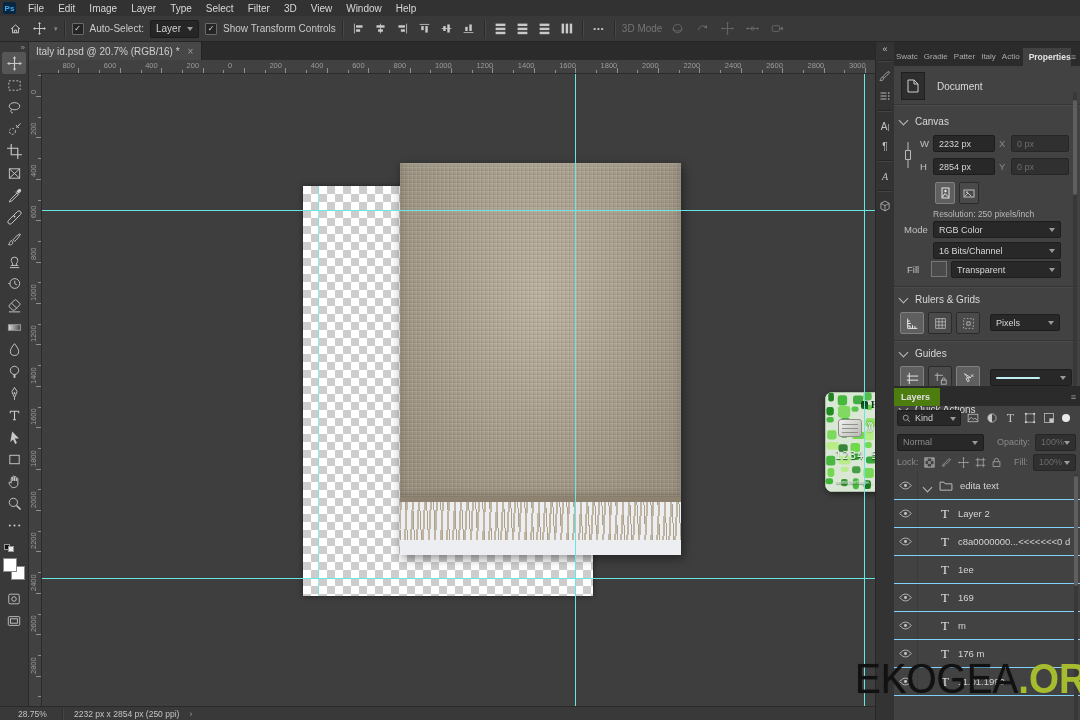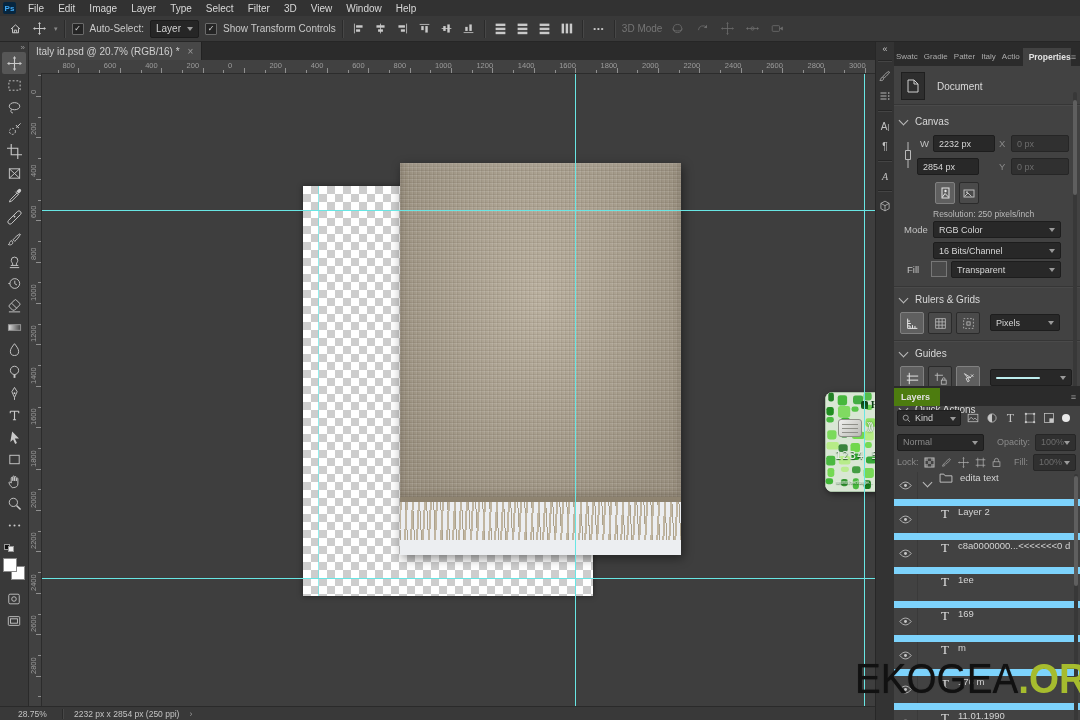--- a/index.html
+++ b/index.html
@@ -137,21 +137,21 @@
   .ltab{background:#4d7c0f;color:#e0e0e0;font-size:9px;font-weight:bold;padding:4px 10px 4px 8px;}
   .lfilter{position:absolute;left:0;top:364px;width:187px;height:24px;display:flex;align-items:center;gap:4px;padding:0 4px;box-sizing:border-box;}
   .kindd{background:#282828;border:1px solid #1d1d1d;border-radius:2px;height:16px;display:flex;align-items:center;
          gap:4px;padding:0 4px;font-size:9px;color:#d2d2d2;width:64px;box-sizing:border-box;}
   .kindd:after{content:"";border:3px solid transparent;border-top:4px solid #9a9a9a;margin-left:auto;margin-top:4px;}
   .fico{width:15px;height:15px;display:flex;align-items:center;justify-content:center;color:#c6c6c6;}
   .lrow2{position:absolute;left:0;top:390px;width:187px;height:20px;display:flex;align-items:center;gap:5px;padding:0 4px;box-sizing:border-box;font-size:9px;color:#8a8a8a;}
   .lrow3{position:absolute;left:0;top:411px;width:187px;height:18px;display:flex;align-items:center;gap:5px;padding:0 4px;box-sizing:border-box;font-size:9px;color:#8a8a8a;}
   .lockico{width:13px;height:13px;display:flex;align-items:center;justify-content:center;color:#b5b5b5;}
   .layers-list{position:absolute;left:0;top:430px;width:187px;height:252px;overflow:hidden;}
-  .lyr{position:relative;height:27px;border-bottom:7px solid #7dd3fc;display:flex;}
+  .lyr{position:relative;height:27px;border-bottom:1px solid #7dd3fc;display:flex;align-items:center;}
   .eyecell{width:24px;height:100%;border-right:1px solid #3a3a3a;display:flex;align-items:center;justify-content:center;flex:none;}
   .lname{font-size:9.5px;color:#d4d4d4;white-space:nowrap;overflow:hidden;}
   .ticon{font-family:"Liberation Serif",serif;font-size:13px;color:#e0e0e0;width:26px;text-align:center;flex:none;}
   .thumb{width:20px;height:24px;margin:0 3px 0 10px;background-color:#fff;flex:none;border:1px solid #777;
          background-image:linear-gradient(45deg,#ccc 25%,transparent 25%,transparent 75%,#ccc 75%),
                           linear-gradient(45deg,#ccc 25%,transparent 25%,transparent 75%,#ccc 75%);
          background-size:8px 8px;background-position:0 0,4px 4px;}
 
   
   .statusbar{left:0;top:706px;width:875px;height:14px;background:#393939;border-top:1px solid #2a2a2a;z-index:40;
@@ -798,21 +798,21 @@
       </span>
       <span class="flabel" style="left:27px;top:72px;">W</span>
       <div class="field" style="left:40px;top:69px;width:50px;">
           <span>2232 px</span>
         </div>
       <span class="flabel" style="left:106px;top:72px;color:#8a8a8a;">X</span>
       <div class="field dis" style="left:118px;top:69px;width:46px;">
           <span>0 px</span>
         </div>
       <span class="flabel" style="left:27px;top:95px;">H</span>
-      <div class="field" style="left:24px;top:92px;width:50px;">
+      <div class="field" style="left:40px;top:92px;width:50px;">
           <span>2854 px</span>
         </div>
       <span class="flabel" style="left:106px;top:95px;color:#8a8a8a;">Y</span>
       <div class="field dis" style="left:118px;top:92px;width:46px;">
           <span>0 px</span>
         </div>
 
       <div class="iconbtn on" style="left:42px;top:116px;width:18px;">
         <svg width="9" height="12" viewBox="0 0 9 12">
             <rect x="1" y="1" width="7" height="10" stroke="#e6e6e6" fill="none"></rect>

